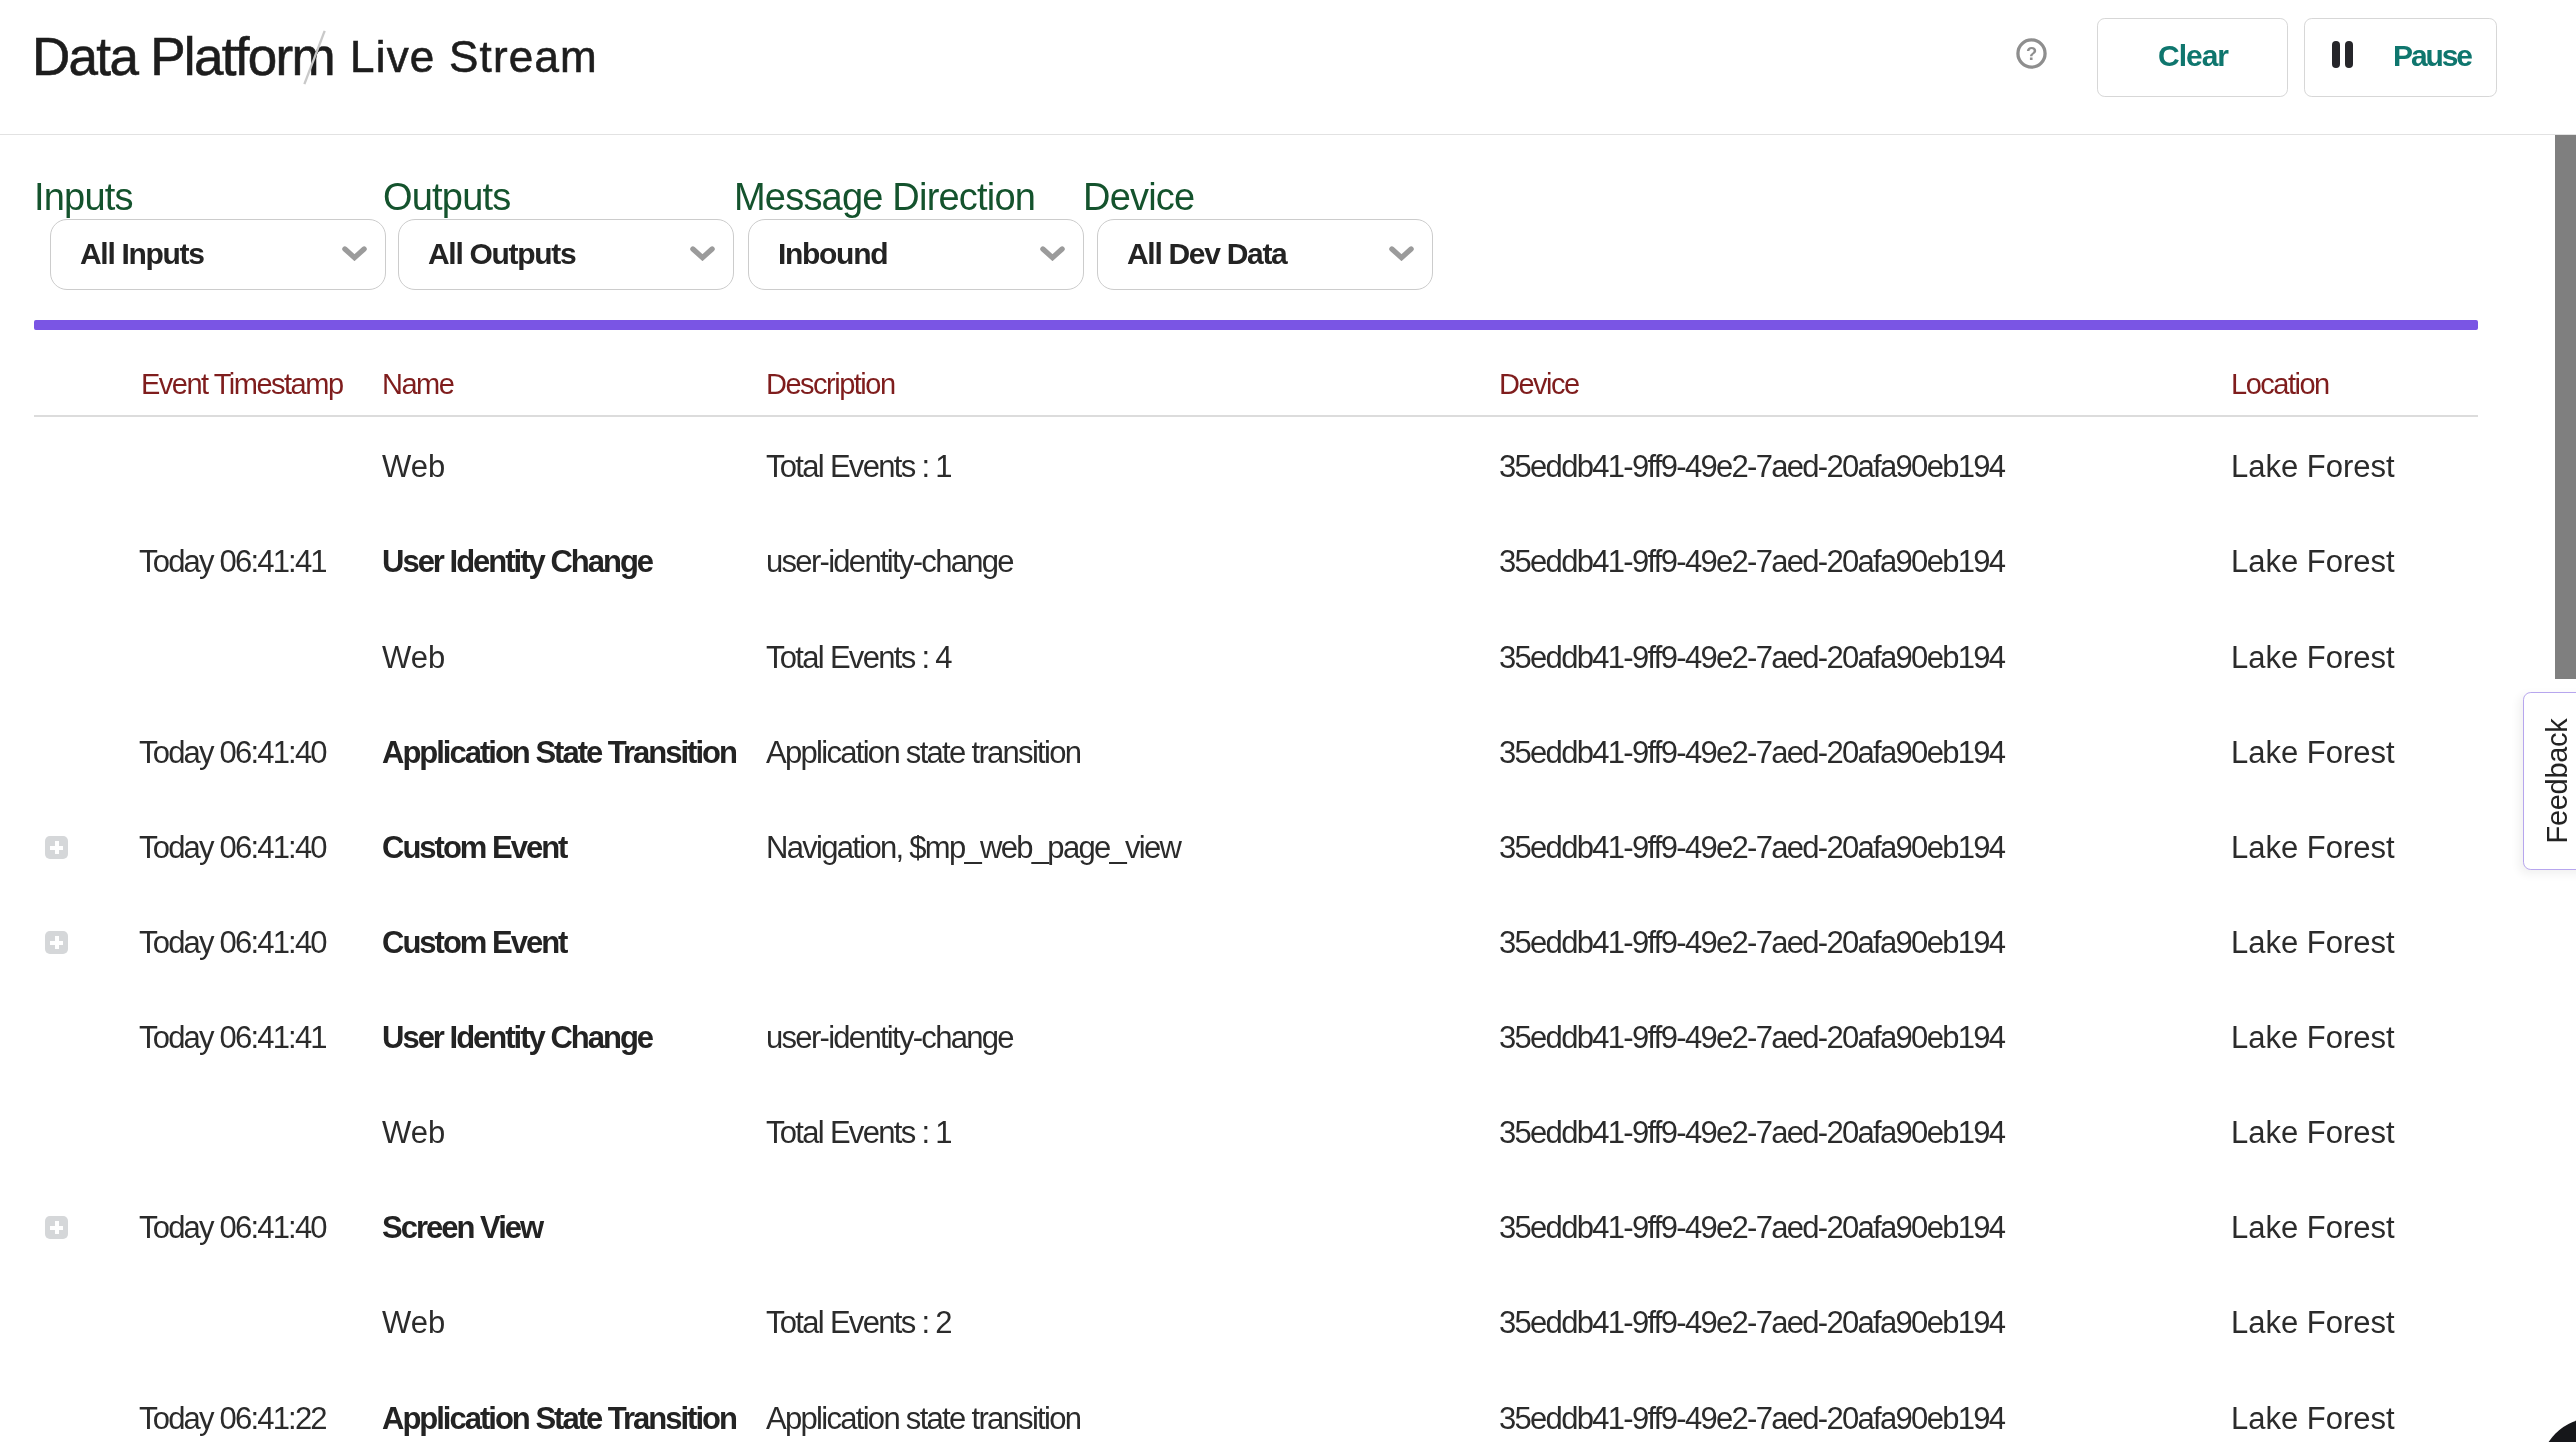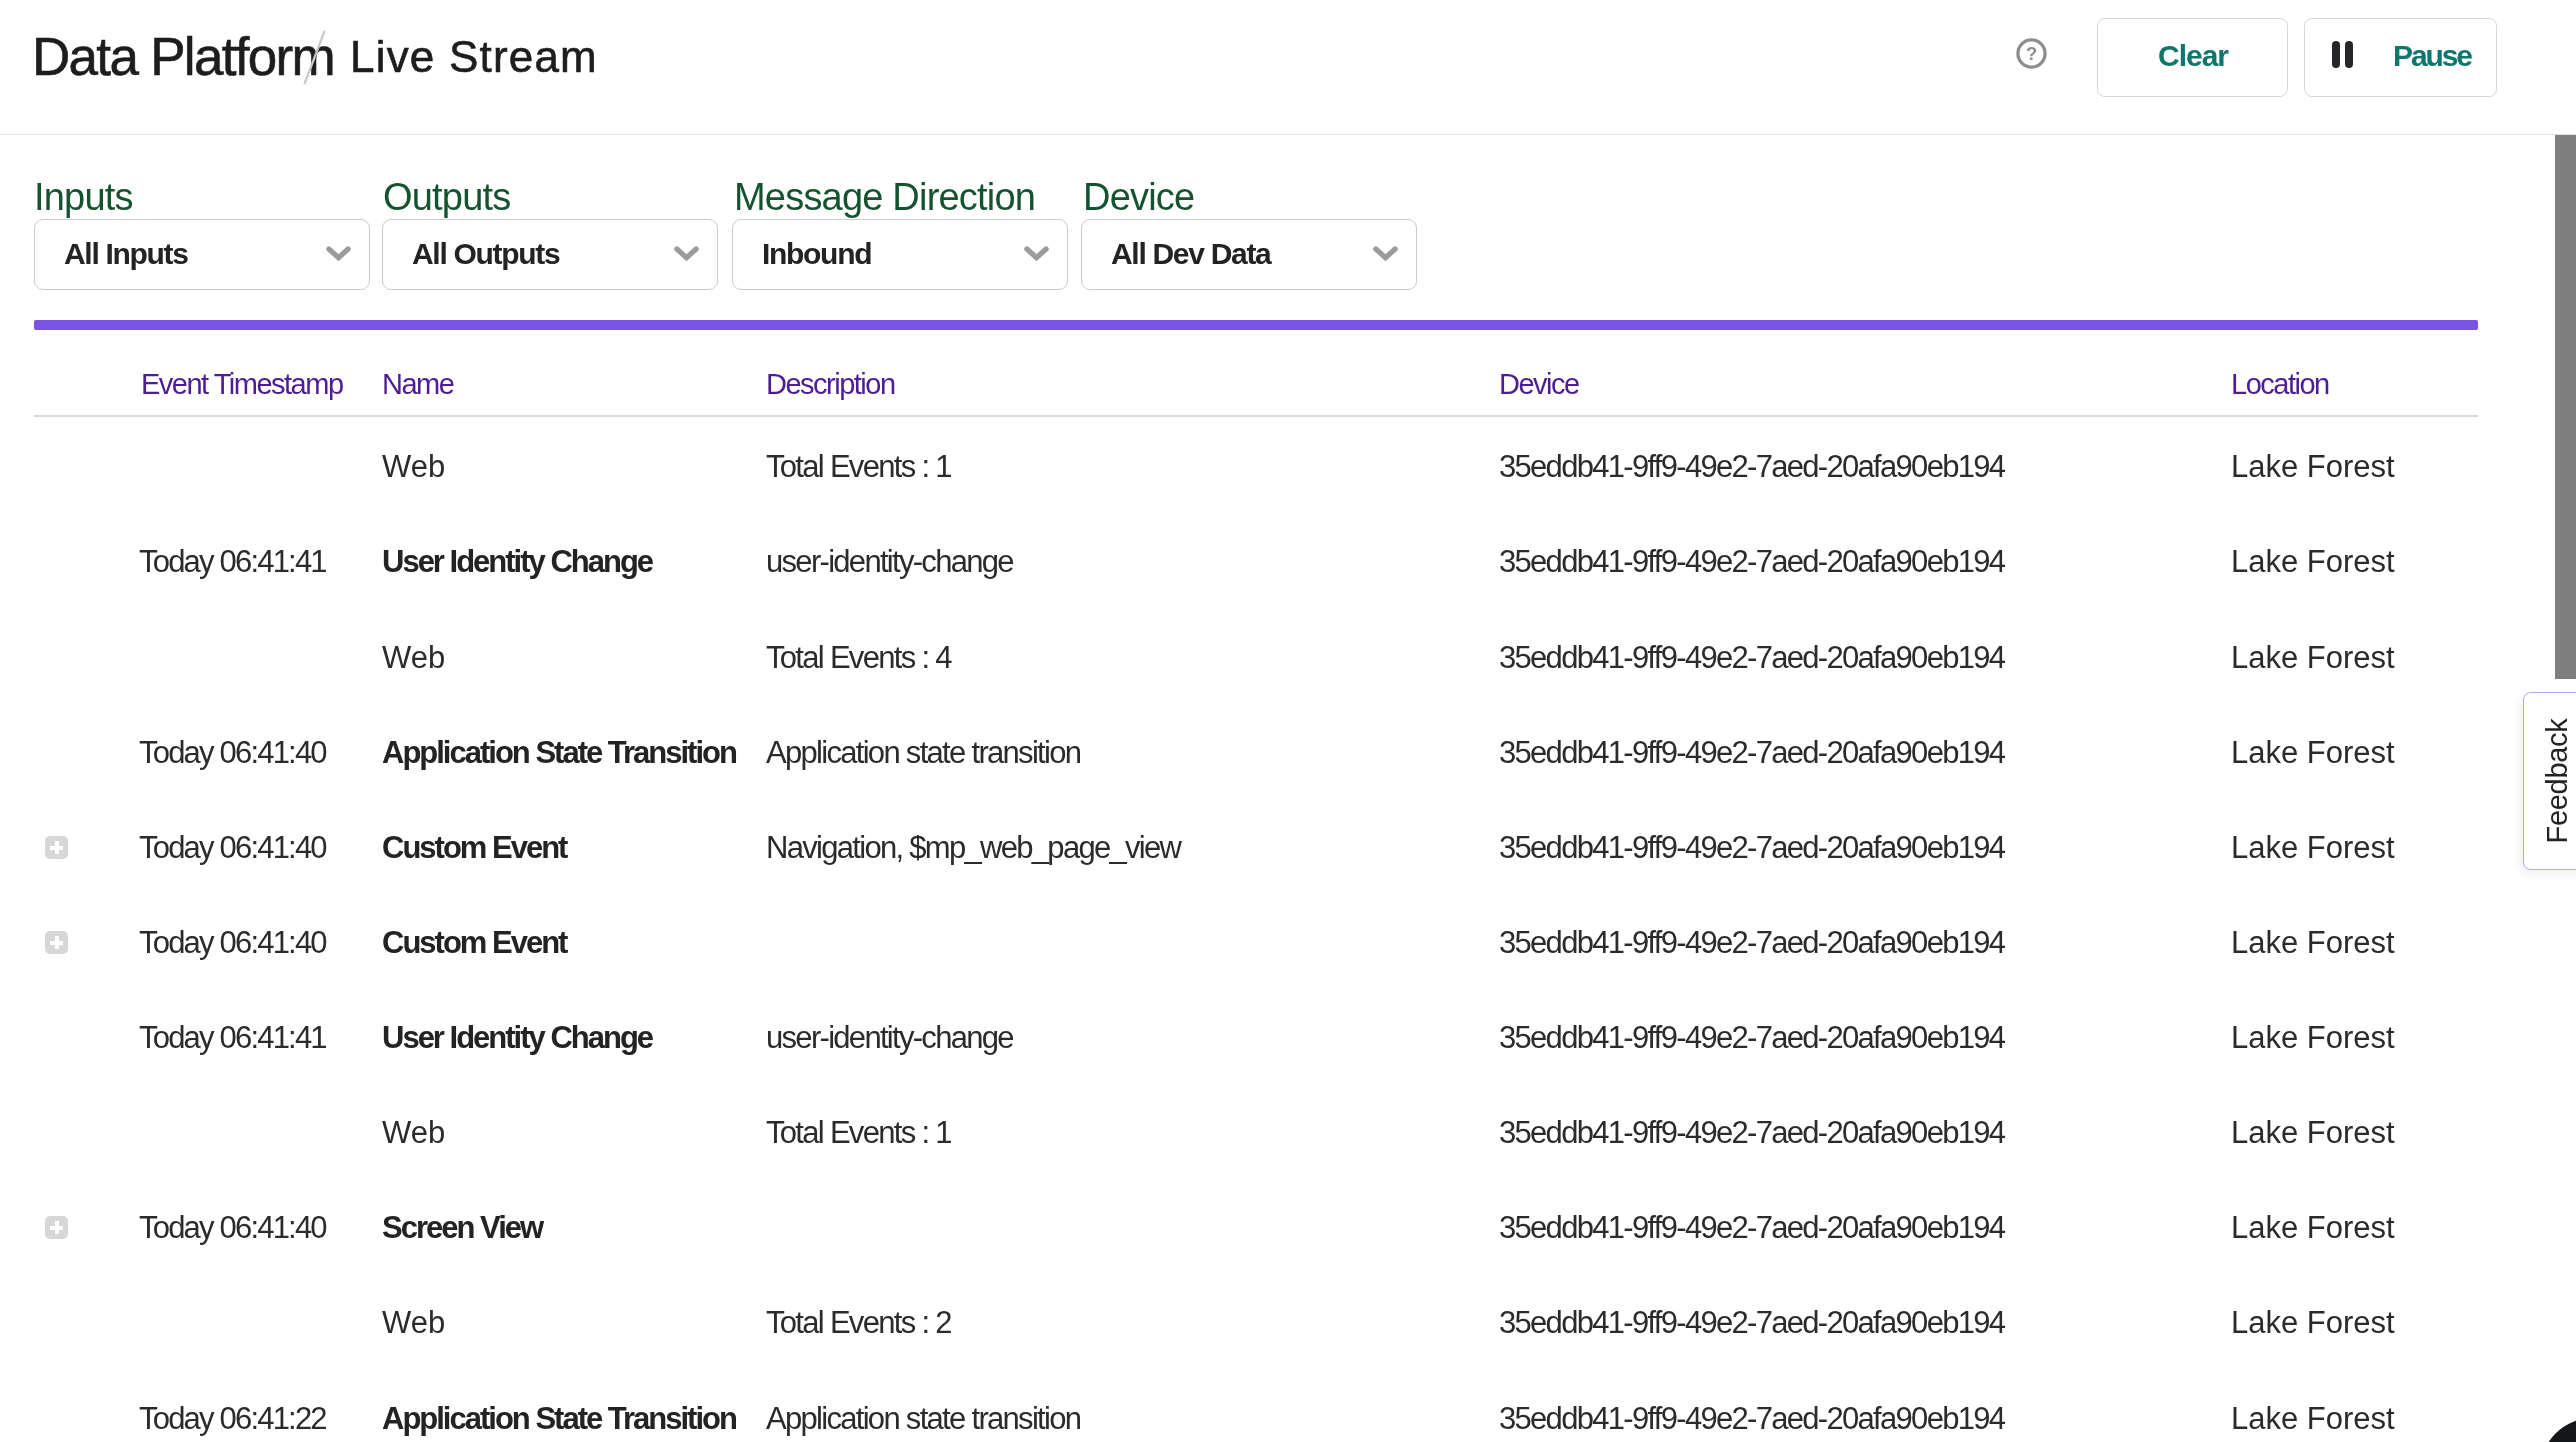--- a/index.html
+++ b/index.html
@@ -16,29 +16,29 @@
 .btn .txt { position:absolute; top:0; height:75px; display:flex; align-items:center; }
 #btn-clear { left:2097px; width:191px; }
 #btn-pause { left:2304px; width:193px; }
 .pausebars { position:absolute; left:27px; top:22px; width:21.4px; height:27px; }
 .pausebars i { position:absolute; top:0; width:8.3px; height:27px; background:#26262a; border-radius:3.9px; }
 .pausebars i.b2 { left:13px; }
 
 
 
 .flabel { position:absolute; top:176px; font-size:38px; color:#14532d; letter-spacing:-0.8px; }
-.fbox { position:absolute; top:219px; height:71px; border:1.9px solid #cccccc; border-radius:9px; background:#fff; }
+.fbox { position:absolute; top:219px; height:71px; border:1.9px solid #cccccc; border-radius:17px; background:#fff;margin-left:16px; }
 .fbox .val { position:absolute; left:29px; top:0; height:67px; display:flex; align-items:center; font-size:30px; font-weight:700; color:#232323; letter-spacing:-1.3px; }
 .fbox svg { position:absolute; right:18.4px; top:26px; }
 
 
 #pbar { position:absolute; left:34px; top:320px; width:2444px; height:9.7px; background:#7a55e4; border-radius:1.9px; }
 
 
-.th { position:absolute; top:368px; font-size:29px; color:#4c1d95; letter-spacing:-1.5px; }
+.th { position:absolute; top:368px; font-size:29px; color:#7f1d1d; letter-spacing:-1.5px; }
 #thline { position:absolute; left:34px; top:415px; width:2444px; height:1.9px; background:#dcdcdc; }
 .row { position:absolute; left:0; width:2148px; height:95px; }
 .cell { position:absolute; top:0; height:95px; display:flex; align-items:center; font-size:31px; color:#2b2b2b; white-space:nowrap; }
 .c-ts   { left:139px; letter-spacing:-1.8px; }
 .c-name { left:382px; }
 .c-name.b { font-weight:700; color:#232323; letter-spacing:-2px; }
 .c-desc { left:766px; letter-spacing:-1.7px; }
 .c-dev  { left:1499px; letter-spacing:-1.7px; }
 .c-loc  { left:2231px; }
 .plus { position:absolute; left:45px; top:36px; width:23px; height:23px; background:#d5d7d9; border-radius:4.9px; }

